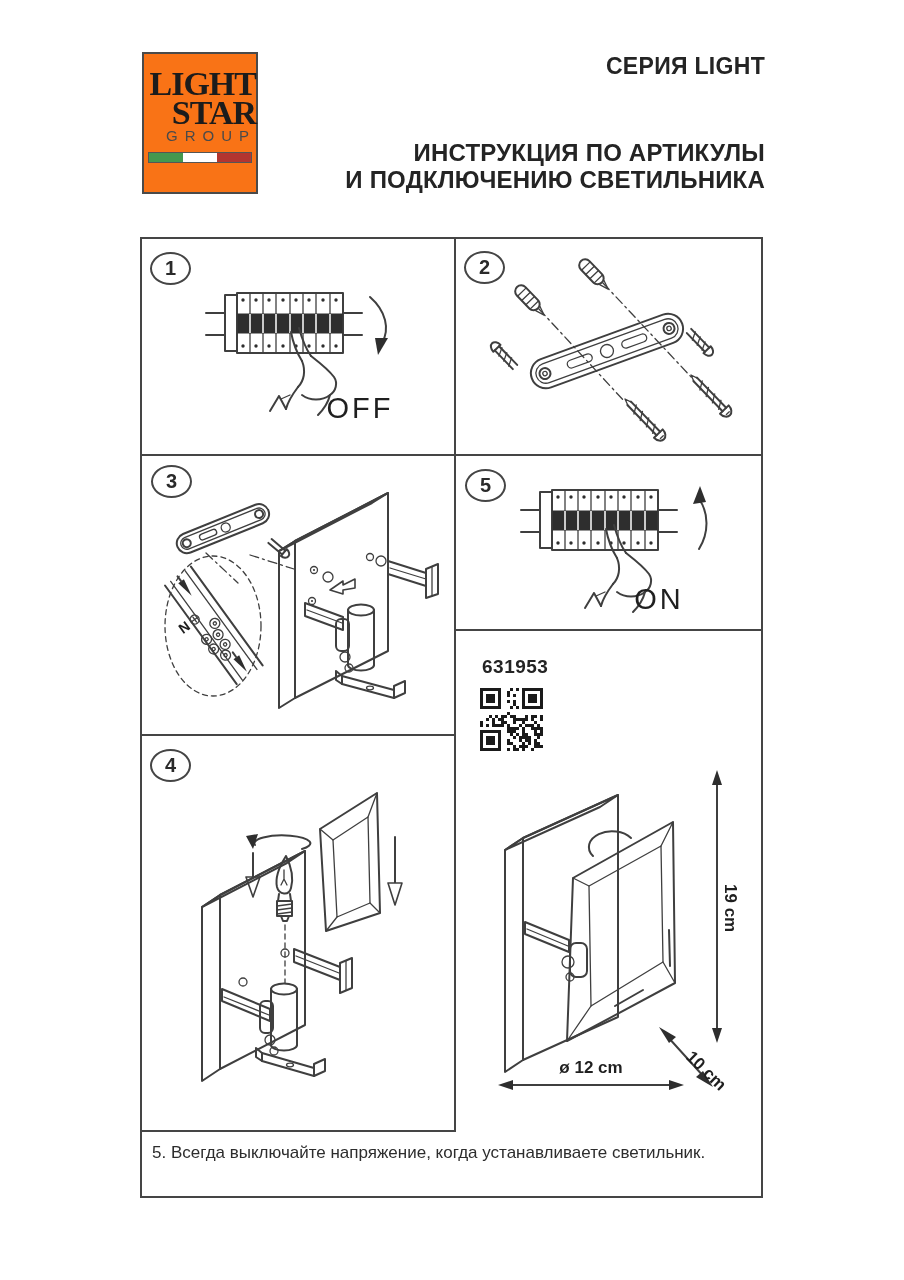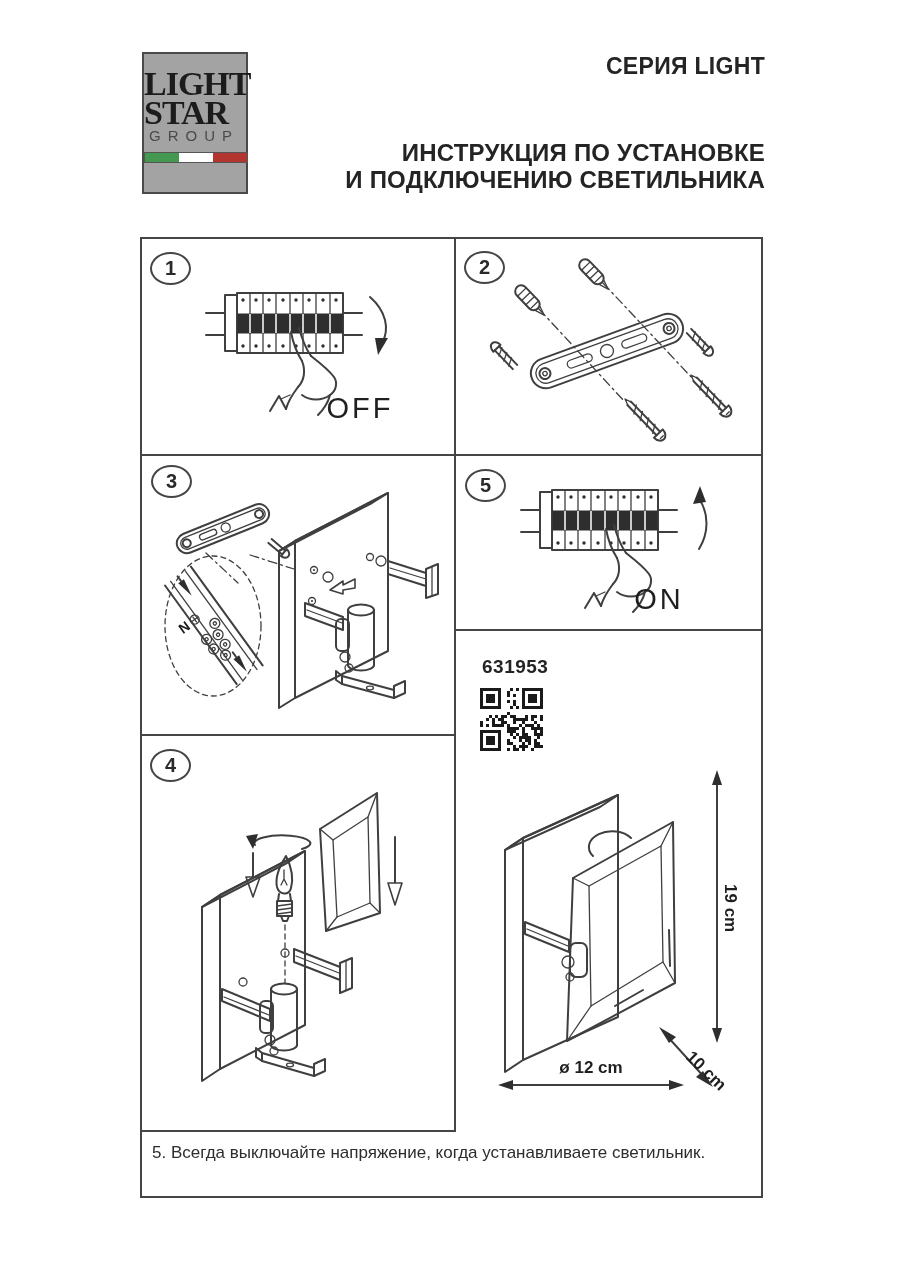--- a/index.html
+++ b/index.html
@@ -2,21 +2,21 @@
 <html><head>
 <meta charset="utf-8">
 <style>
   html,body{margin:0;padding:0;}
   body{
     width:904px;height:1280px;background:#ffffff;position:relative;
     font-family:"Liberation Sans",sans-serif;color:#222;overflow:hidden;
   }
   .abs{position:absolute;box-sizing:border-box;}
   
-  .logo-box{left:142px;top:52px;width:106px;height:142px;border:2px solid #4a4a4a;text-align:left;background:#a3a3a3;}
+  .logo-box{left:142px;top:52px;width:116px;height:142px;border:2px solid #4a4a4a;text-align:right;background:#f97316;}
   .logo-word{font-family:"Liberation Serif",serif;font-weight:bold;font-size:34px;line-height:29px;color:#1c1c1c;letter-spacing:-1px;}
   .logo-word.first{margin-top:15px;}
   .logo-group{font-size:15px;letter-spacing:7px;text-indent:5px;color:#4a4a4a;}
   .flag{width:102px;height:9px;margin:8px auto 0 auto;display:flex;border:1px solid #555;}
   .flag span{flex:1;height:100%;}
   
   .hdr-series{left:400px;top:46px;width:365px;text-align:right;font-weight:bold;font-size:23px;line-height:40px;letter-spacing:0.3px;color:#242424;}
   .hdr-title{left:240px;top:139px;width:525px;text-align:right;font-weight:bold;font-size:24px;line-height:27px;letter-spacing:0.2px;color:#242424;}
   
   .box{border:2px solid #454545;}
@@ -47,21 +47,21 @@
     <span style="background:#44984f"></span>
       <span style="background:#ffffff"></span>
       <span style="background:#b23530"></span>
   </div>
 </div>
 
 <div class="abs hdr-series">
   <div>СЕРИЯ LIGHT</div>
 </div>
 <div class="abs hdr-title">
-  <div>ИНСТРУКЦИЯ ПО УСТАНОВКЕ</div>
+  <div>ИНСТРУКЦИЯ ПО АРТИКУЛЫ</div>
   <div>И ПОДКЛЮЧЕНИЮ СВЕТИЛЬНИКА</div>
 </div>
 
 <div class="abs box" style="left:140px;top:237px;width:623px;height:961px;"></div>
 <div class="abs vline" style="left:454px;top:237px;width:2px;height:894px;"></div>
 <div class="abs hline" style="left:140px;top:454px;width:623px;height:2px;"></div>
 <div class="abs hline" style="left:454px;top:629px;width:309px;height:2px;"></div>
 <div class="abs hline" style="left:140px;top:734px;width:316px;height:2px;"></div>
 <div class="abs hline" style="left:140px;top:1130px;width:316px;height:2px;"></div>
 

